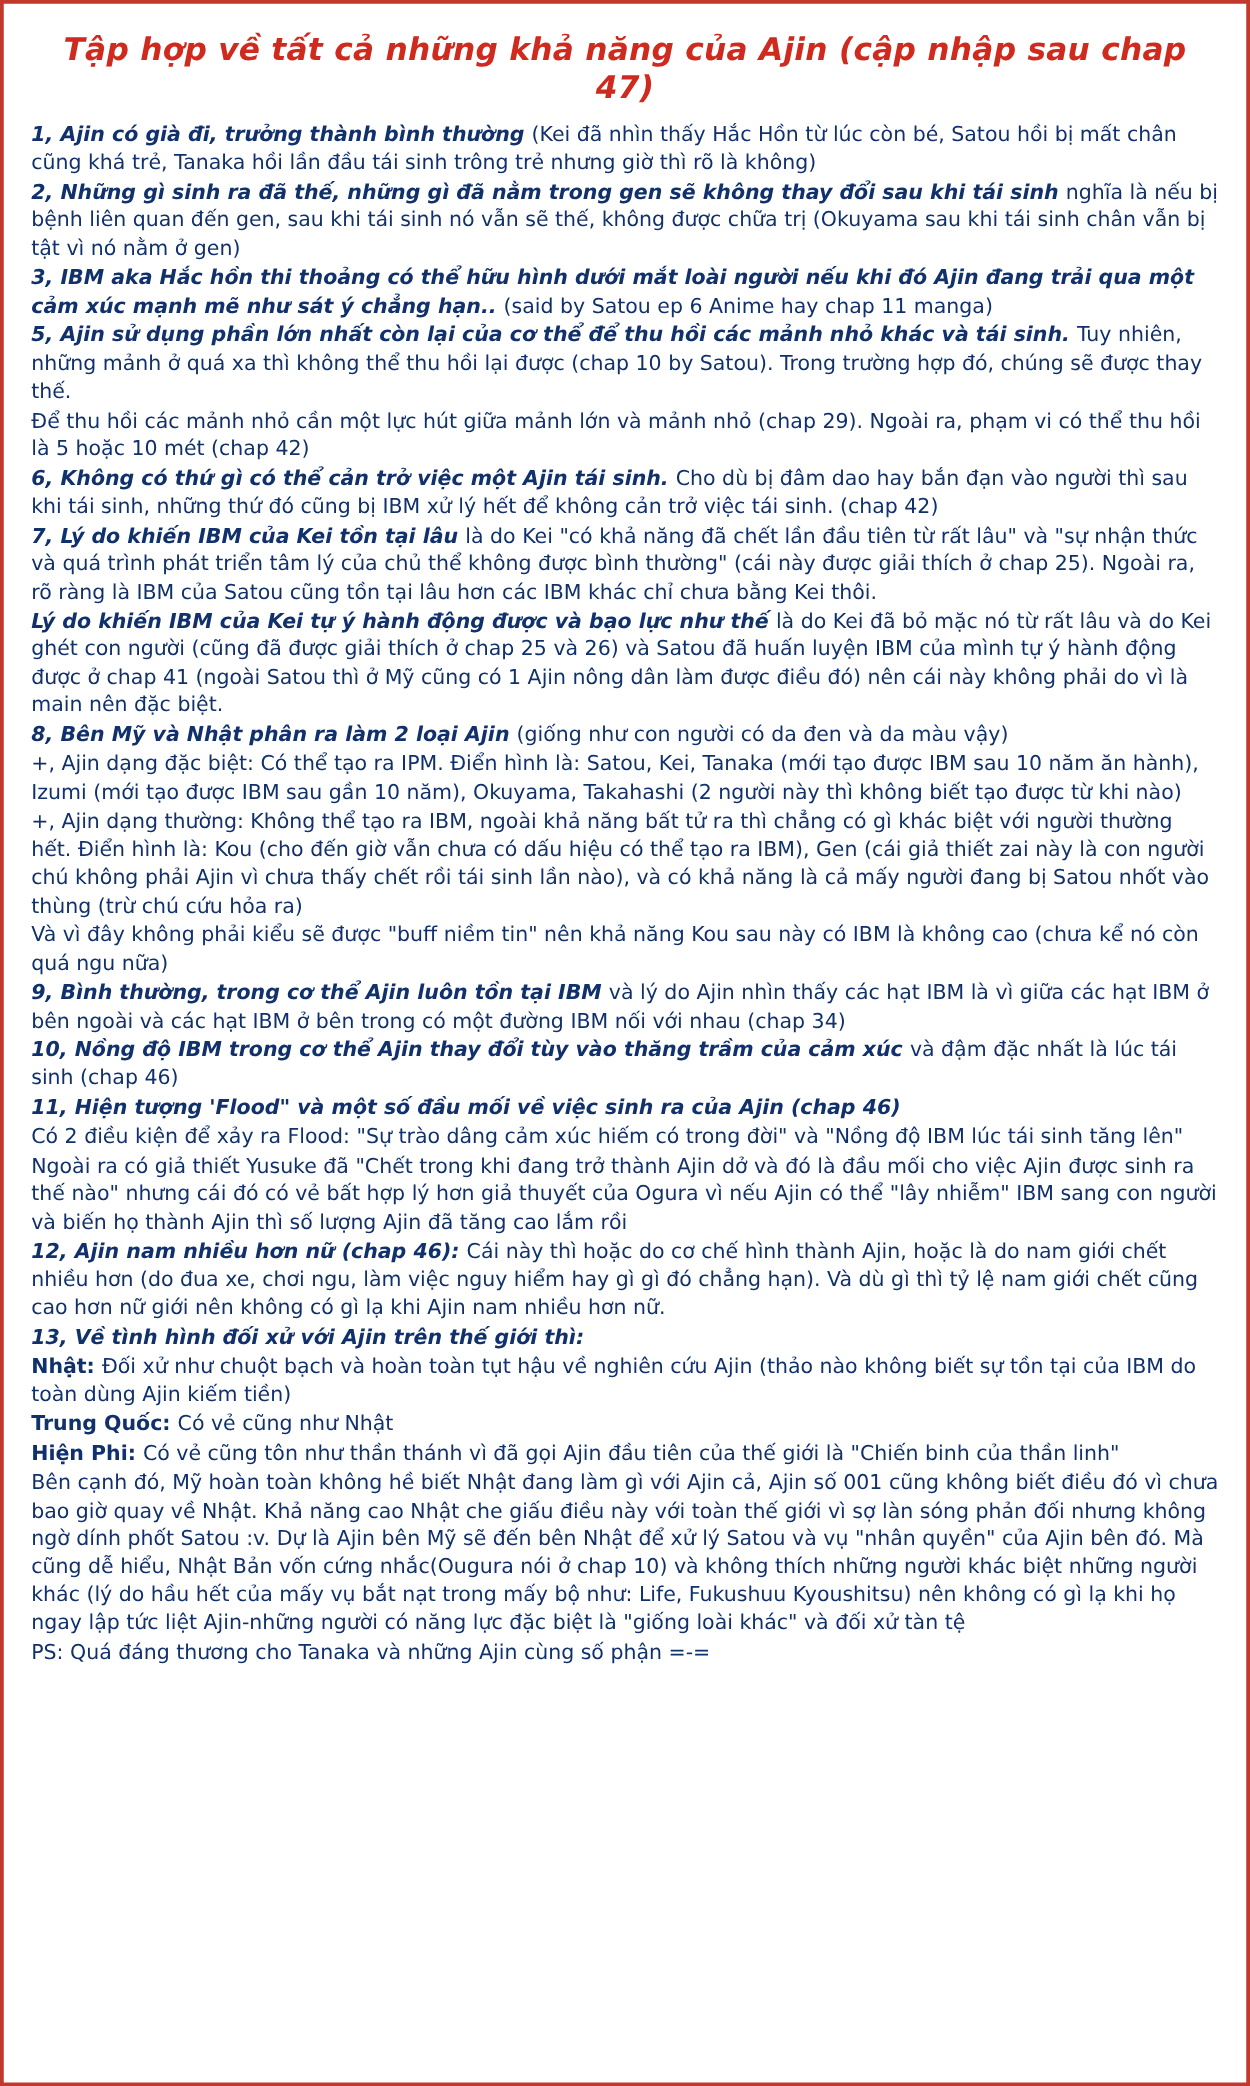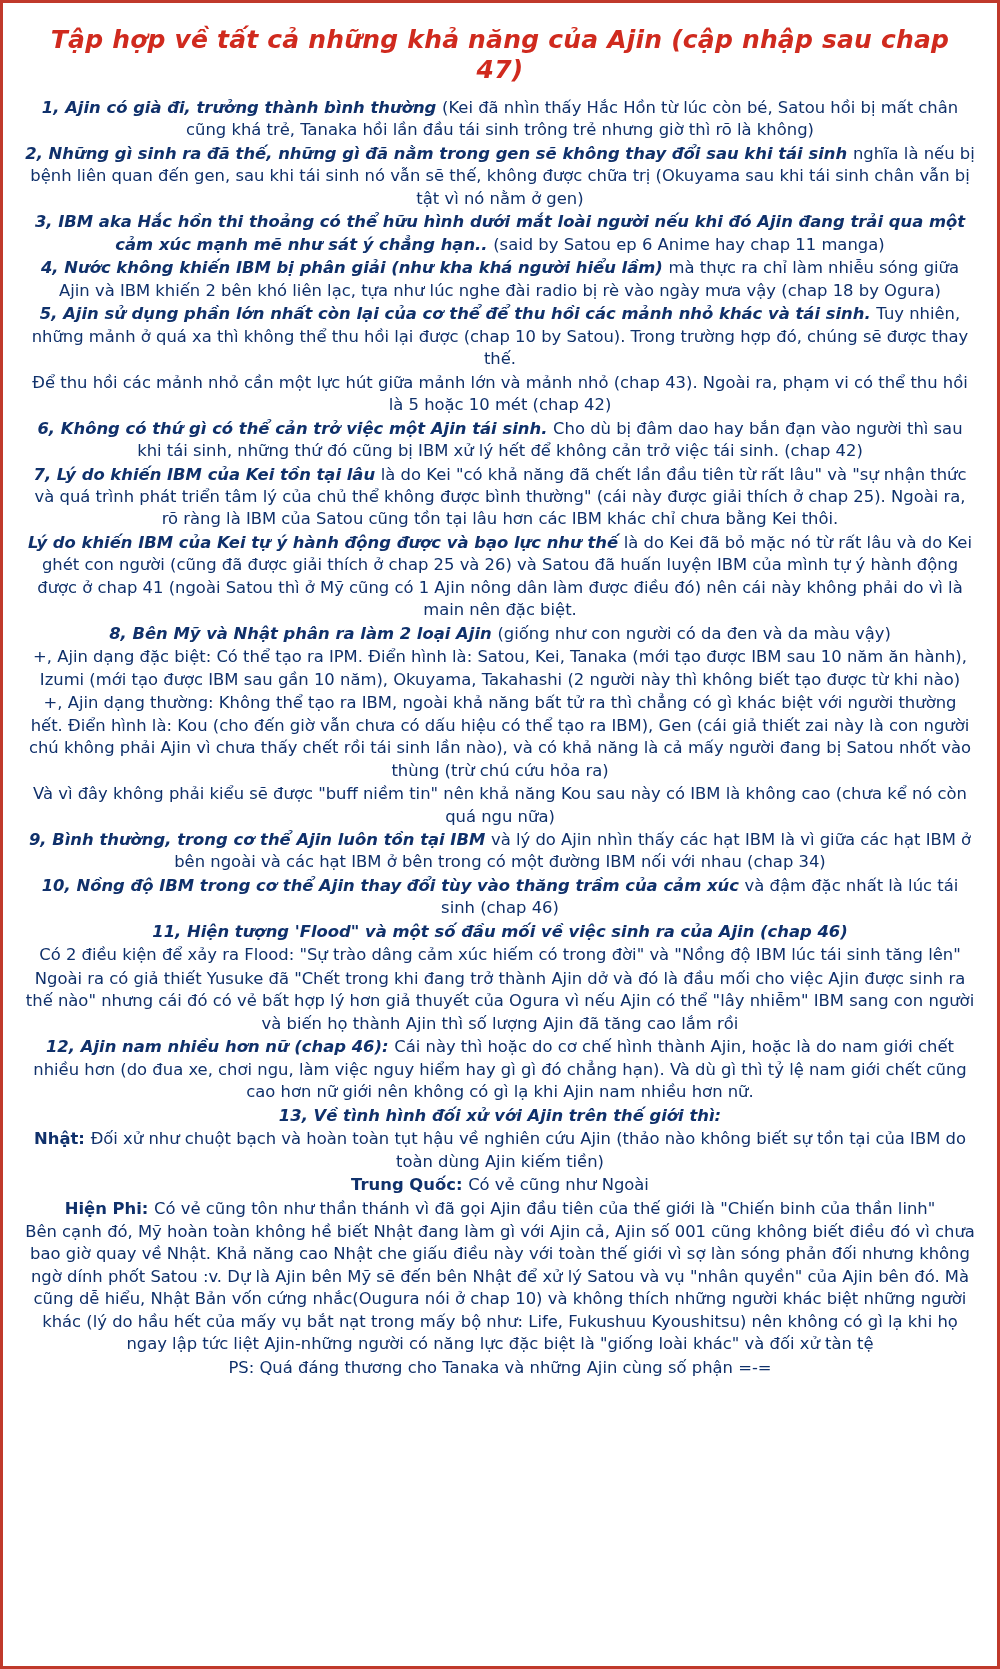--- a/index.html
+++ b/index.html
@@ -32,52 +32,51 @@
     margin: 4px 0 12px 0;
     line-height: 1.2;
   }
   .body {
     font-size: 16.4px;
     line-height: 1.37;
     color: #10316b;
   }
   .para {
     margin: 0 0 1px 0;
-    text-align: center;
+    text-align: left;
   }
   .b { font-weight: bold; }
   .i { font-style: italic; }
   .bi { font-weight: bold; font-style: italic; }
   .seg { white-space: normal; }
 </style>
 </head>
 <body>
 
 <div class="page">
   <div class="title">Tập hợp về tất cả những khả năng của Ajin (cập nhập sau chap 47)</div>
   <div class="body">
       <div class="para"><span class="seg bi">1, Ajin có già đi, trưởng thành bình thường </span><span class="seg ">(Kei đã nhìn thấy Hắc Hồn từ lúc còn bé, Satou hồi bị mất chân cũng khá trẻ, Tanaka hồi lần đầu tái sinh trông trẻ nhưng giờ thì rõ là không)</span></div>
       <div class="para"><span class="seg bi">2, Những gì sinh ra đã thế, những gì đã nằm trong gen sẽ không thay đổi sau khi tái sinh </span><span class="seg ">nghĩa là nếu bị bệnh liên quan đến gen, sau khi tái sinh nó vẫn sẽ thế, không được chữa trị (Okuyama sau khi tái sinh chân vẫn bị tật vì nó nằm ở gen)</span></div>
       <div class="para"><span class="seg bi">3, IBM aka Hắc hồn thi thoảng có thể hữu hình dưới mắt loài người nếu khi đó Ajin đang trải qua một cảm xúc mạnh mẽ như sát ý chẳng hạn.. </span><span class="seg ">(said by Satou ep 6 Anime hay chap 11 manga)</span></div>
-      <div class="para"><span class="seg bi">4, Nước không khiến IBM bị phân giải (như kha khá người hiểu lầm) </span><span class="seg ">mà thực ra chỉ làm nhiễu sóng giữa Ajin và IBM khiến 2 bên khó liên lạc, tựa như lúc nghe đài radio bị rè vào ngày mưa vậy (chap 18 by Ogura)</span></div>
       <div class="para"><span class="seg bi">5, Ajin sử dụng phần lớn nhất còn lại của cơ thể để thu hồi các mảnh nhỏ khác và tái sinh. </span><span class="seg ">Tuy nhiên, những mảnh ở quá xa thì không thể thu hồi lại được (chap 10 by Satou). Trong trường hợp đó, chúng sẽ được thay thế.</span></div>
-      <div class="para"><span class="seg ">Để thu hồi các mảnh nhỏ cần một lực hút giữa mảnh lớn và mảnh nhỏ (chap 43). Ngoài ra, phạm vi có thể thu hồi là 5 hoặc 10 mét (chap 42)</span></div>
+      <div class="para"><span class="seg ">Để thu hồi các mảnh nhỏ cần một lực hút giữa mảnh lớn và mảnh nhỏ (chap 29). Ngoài ra, phạm vi có thể thu hồi là 5 hoặc 10 mét (chap 42)</span></div>
       <div class="para"><span class="seg bi">6, Không có thứ gì có thể cản trở việc một Ajin tái sinh. </span><span class="seg ">Cho dù bị đâm dao hay bắn đạn vào người thì sau khi tái sinh, những thứ đó cũng bị IBM xử lý hết để không cản trở việc tái sinh. (chap 42)</span></div>
       <div class="para"><span class="seg bi">7,  Lý do khiến IBM của Kei tồn tại lâu </span><span class="seg ">là do Kei "có khả năng đã chết lần đầu tiên từ rất lâu" và "sự nhận thức và quá trình phát triển tâm lý của chủ thể không được bình thường" (cái này được giải thích ở chap 25). Ngoài ra, rõ ràng là IBM của Satou cũng tồn tại lâu hơn các IBM khác chỉ chưa bằng Kei thôi.</span></div>
       <div class="para"><span class="seg bi">Lý do khiến IBM của Kei tự ý hành động được và bạo lực như thế </span><span class="seg ">là do Kei đã bỏ mặc nó từ rất lâu và do Kei ghét con người (cũng đã được giải thích ở chap 25 và 26) và Satou đã huấn luyện IBM của mình tự ý hành động được ở chap 41 (ngoài Satou thì ở Mỹ cũng có 1 Ajin nông dân làm được điều đó) nên cái này không phải do vì là main nên đặc biệt.</span></div>
       <div class="para"><span class="seg bi">8, Bên Mỹ và Nhật phân ra làm 2 loại Ajin </span><span class="seg ">(giống như con người có da đen và da màu vậy)</span></div>
       <div class="para"><span class="seg ">+, Ajin dạng đặc biệt: Có thể tạo ra IPM. Điển hình là: Satou, Kei, Tanaka (mới tạo được IBM sau 10 năm ăn hành), Izumi (mới tạo được IBM sau gần 10 năm), Okuyama, Takahashi (2 người này thì không biết tạo được từ khi nào)</span></div>
       <div class="para"><span class="seg ">+, Ajin dạng thường: Không thể tạo ra IBM, ngoài khả năng bất tử ra thì chẳng có gì khác biệt với người thường hết. Điển hình là: Kou (cho đến giờ vẫn chưa có dấu hiệu có thể tạo ra IBM), Gen (cái giả thiết zai này là con người chú không phải Ajin vì chưa thấy chết rồi tái sinh lần nào), và có khả năng là cả mấy người đang bị Satou nhốt vào thùng (trừ chú cứu hỏa ra)</span></div>
       <div class="para"><span class="seg ">Và vì đây không phải kiểu sẽ được "buff niềm tin" nên khả năng Kou sau này có IBM là không cao (chưa kể nó còn quá ngu nữa)</span></div>
       <div class="para"><span class="seg bi">9, Bình thường, trong cơ thể Ajin luôn tồn tại IBM </span><span class="seg ">và lý do Ajin nhìn thấy các hạt IBM là vì giữa các hạt IBM ở bên ngoài và các hạt IBM ở bên trong có một đường IBM nối với nhau (chap 34)</span></div>
       <div class="para"><span class="seg bi">10, Nồng độ IBM trong cơ thể Ajin thay đổi tùy vào thăng trầm của cảm xúc </span><span class="seg ">và đậm đặc nhất là lúc tái sinh (chap 46)</span></div>
       <div class="para"><span class="seg bi">11, Hiện tượng 'Flood" và một số đầu mối về việc sinh ra của Ajin (chap 46)</span></div>
       <div class="para"><span class="seg ">Có 2 điều kiện để xảy ra Flood: "Sự trào dâng cảm xúc hiếm có trong đời" và "Nồng độ IBM lúc tái sinh tăng lên"</span></div>
       <div class="para"><span class="seg ">Ngoài ra có giả thiết Yusuke đã "Chết trong khi đang trở thành Ajin dở và đó là đầu mối cho việc Ajin được sinh ra thế nào" nhưng cái đó có vẻ bất hợp lý hơn giả thuyết của Ogura vì nếu Ajin có thể "lây nhiễm" IBM sang con người và biến họ thành Ajin thì số lượng Ajin đã tăng cao lắm rồi</span></div>
       <div class="para"><span class="seg bi">12, Ajin nam nhiều hơn nữ (chap 46): </span><span class="seg ">Cái này thì hoặc do cơ chế hình thành Ajin, hoặc là do nam giới chết nhiều hơn (do đua xe, chơi ngu, làm việc nguy hiểm hay gì gì đó chẳng hạn). Và dù gì thì tỷ lệ nam giới chết cũng cao hơn nữ giới nên không có gì lạ khi Ajin nam nhiều hơn nữ.</span></div>
       <div class="para"><span class="seg bi">13, Về tình hình đối xử với Ajin trên thế giới thì:</span></div>
       <div class="para"><span class="seg b">Nhật: </span><span class="seg ">Đối xử như chuột bạch và hoàn toàn tụt hậu về nghiên cứu Ajin (thảo nào không biết sự tồn tại của IBM do toàn dùng Ajin kiếm tiền)</span></div>
-      <div class="para"><span class="seg b">Trung Quốc: </span><span class="seg ">Có vẻ cũng như Ngoài</span></div>
+      <div class="para"><span class="seg b">Trung Quốc: </span><span class="seg ">Có vẻ cũng như Nhật</span></div>
       <div class="para"><span class="seg b">Hiện Phi: </span><span class="seg ">Có vẻ cũng tôn như thần thánh vì đã gọi Ajin đầu tiên của thế giới là "Chiến binh của thần linh"</span></div>
       <div class="para"><span class="seg ">Bên cạnh đó, Mỹ hoàn toàn không hề biết Nhật đang làm gì với Ajin cả, Ajin số 001 cũng không biết điều đó vì chưa bao giờ quay về Nhật. Khả năng cao Nhật che giấu điều này với toàn thế giới vì sợ làn sóng phản đối nhưng không ngờ dính phốt Satou :v. Dự là Ajin bên Mỹ sẽ đến bên Nhật để xử lý Satou và vụ "nhân quyền" của Ajin bên đó. Mà cũng dễ hiểu, Nhật Bản vốn cứng nhắc(Ougura nói ở chap 10) và không thích những người khác biệt những người khác (lý do hầu hết của mấy vụ bắt nạt trong mấy bộ như: Life, Fukushuu Kyoushitsu) nên không có gì lạ khi họ ngay lập tức liệt Ajin-những người có năng lực đặc biệt là "giống loài khác" và đối xử tàn tệ</span></div>
       <div class="para"><span class="seg ">PS: Quá đáng thương cho Tanaka và những Ajin cùng số phận =-=</span></div>
     </div>
 </div>
 
 </body></html>

